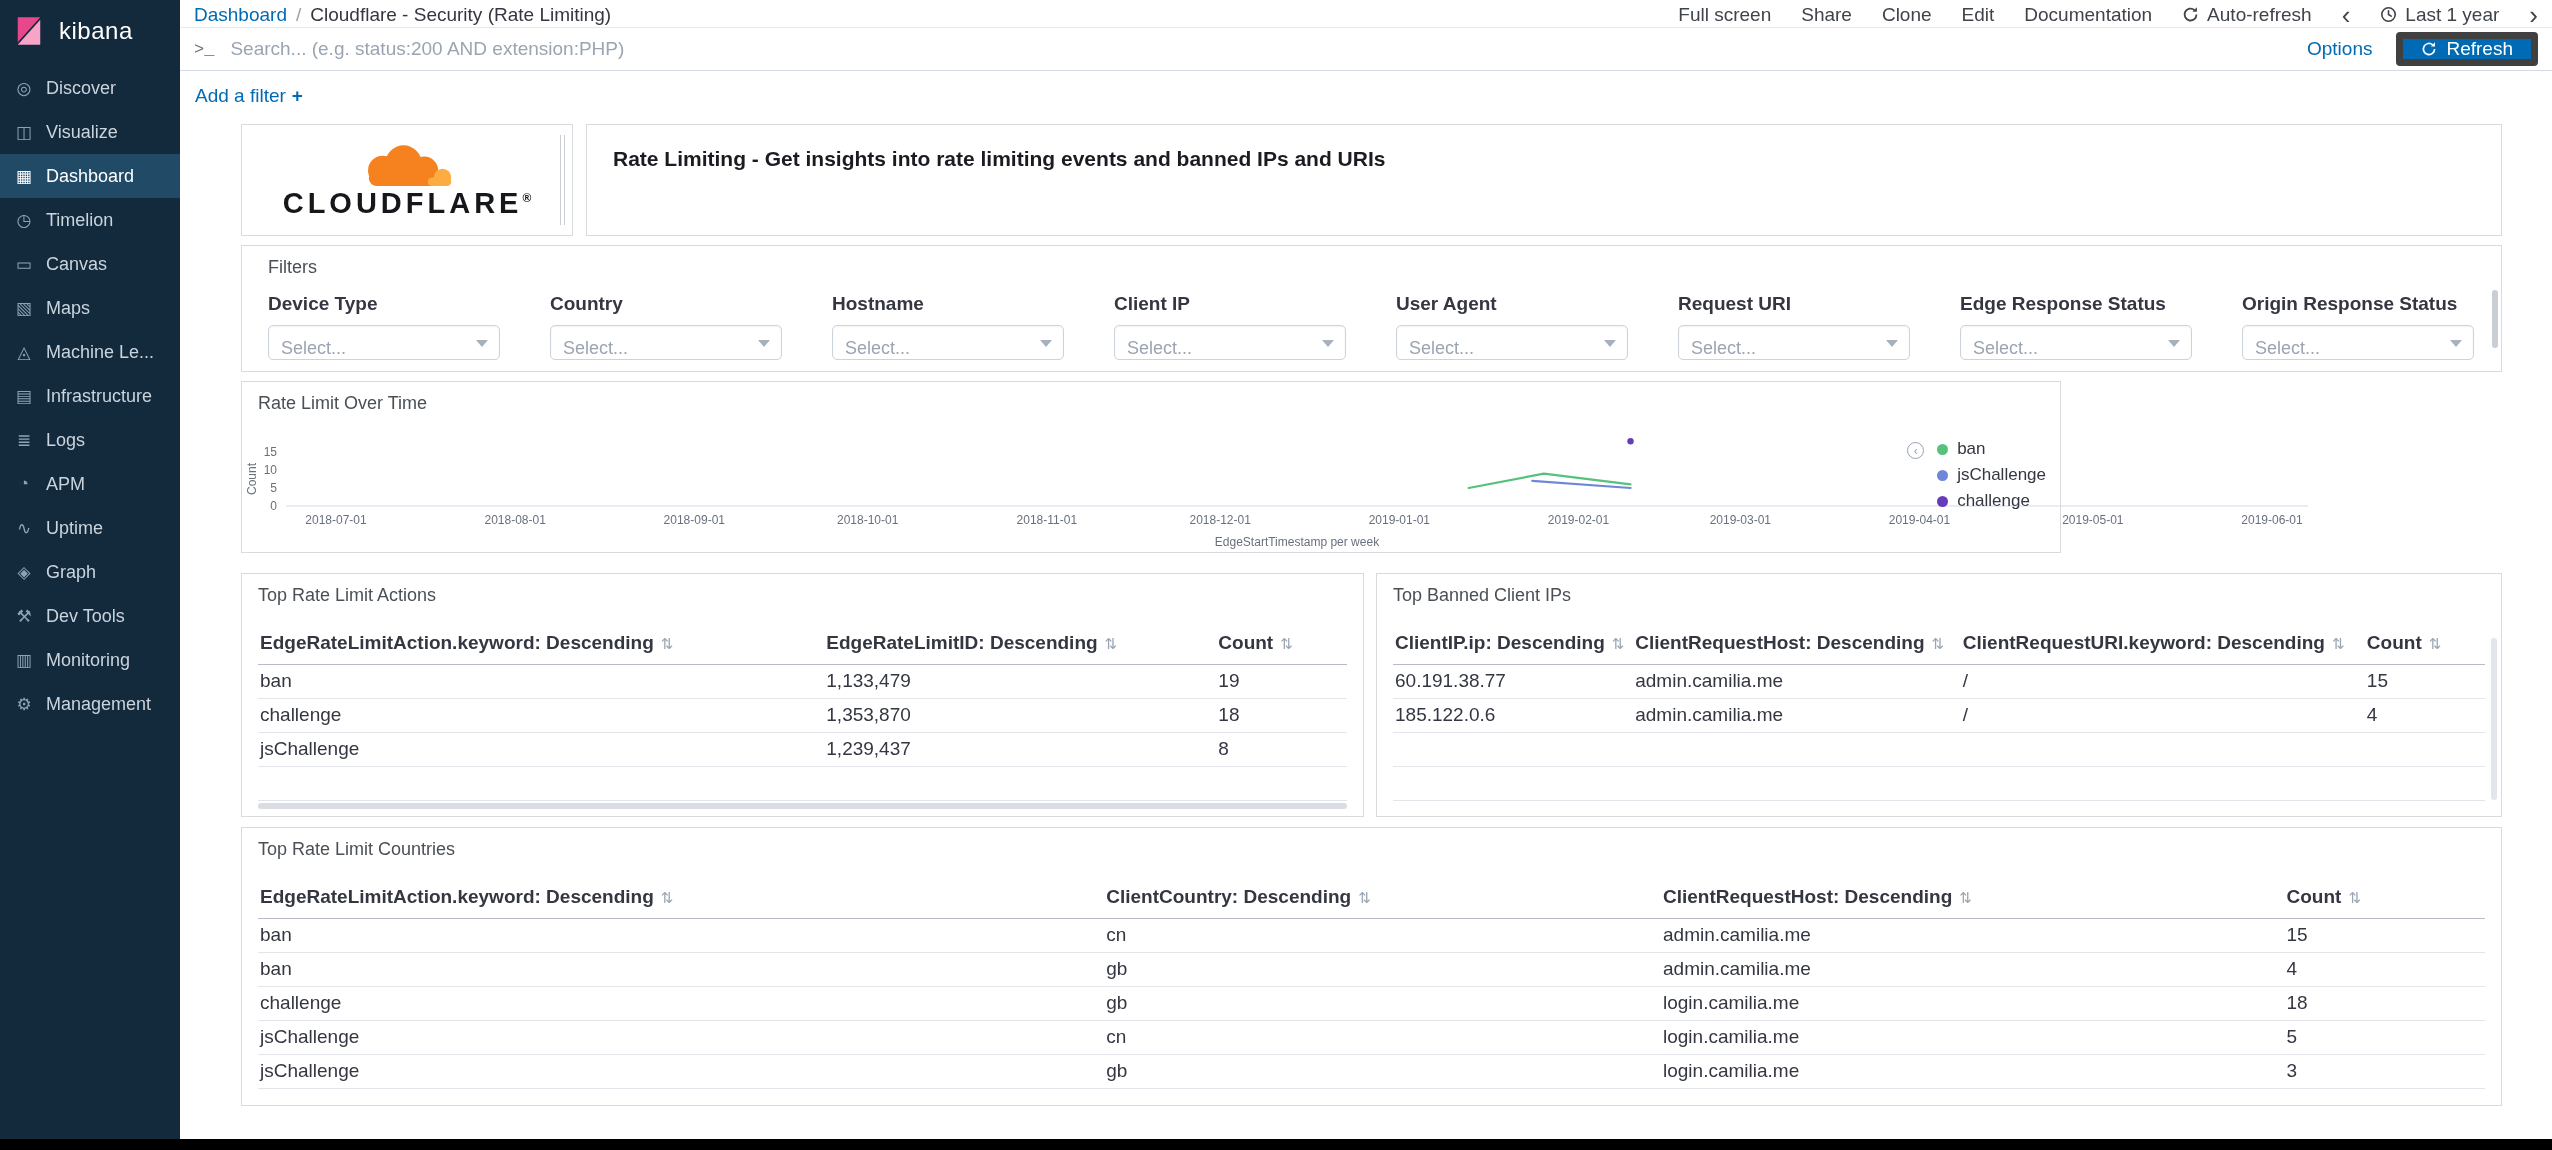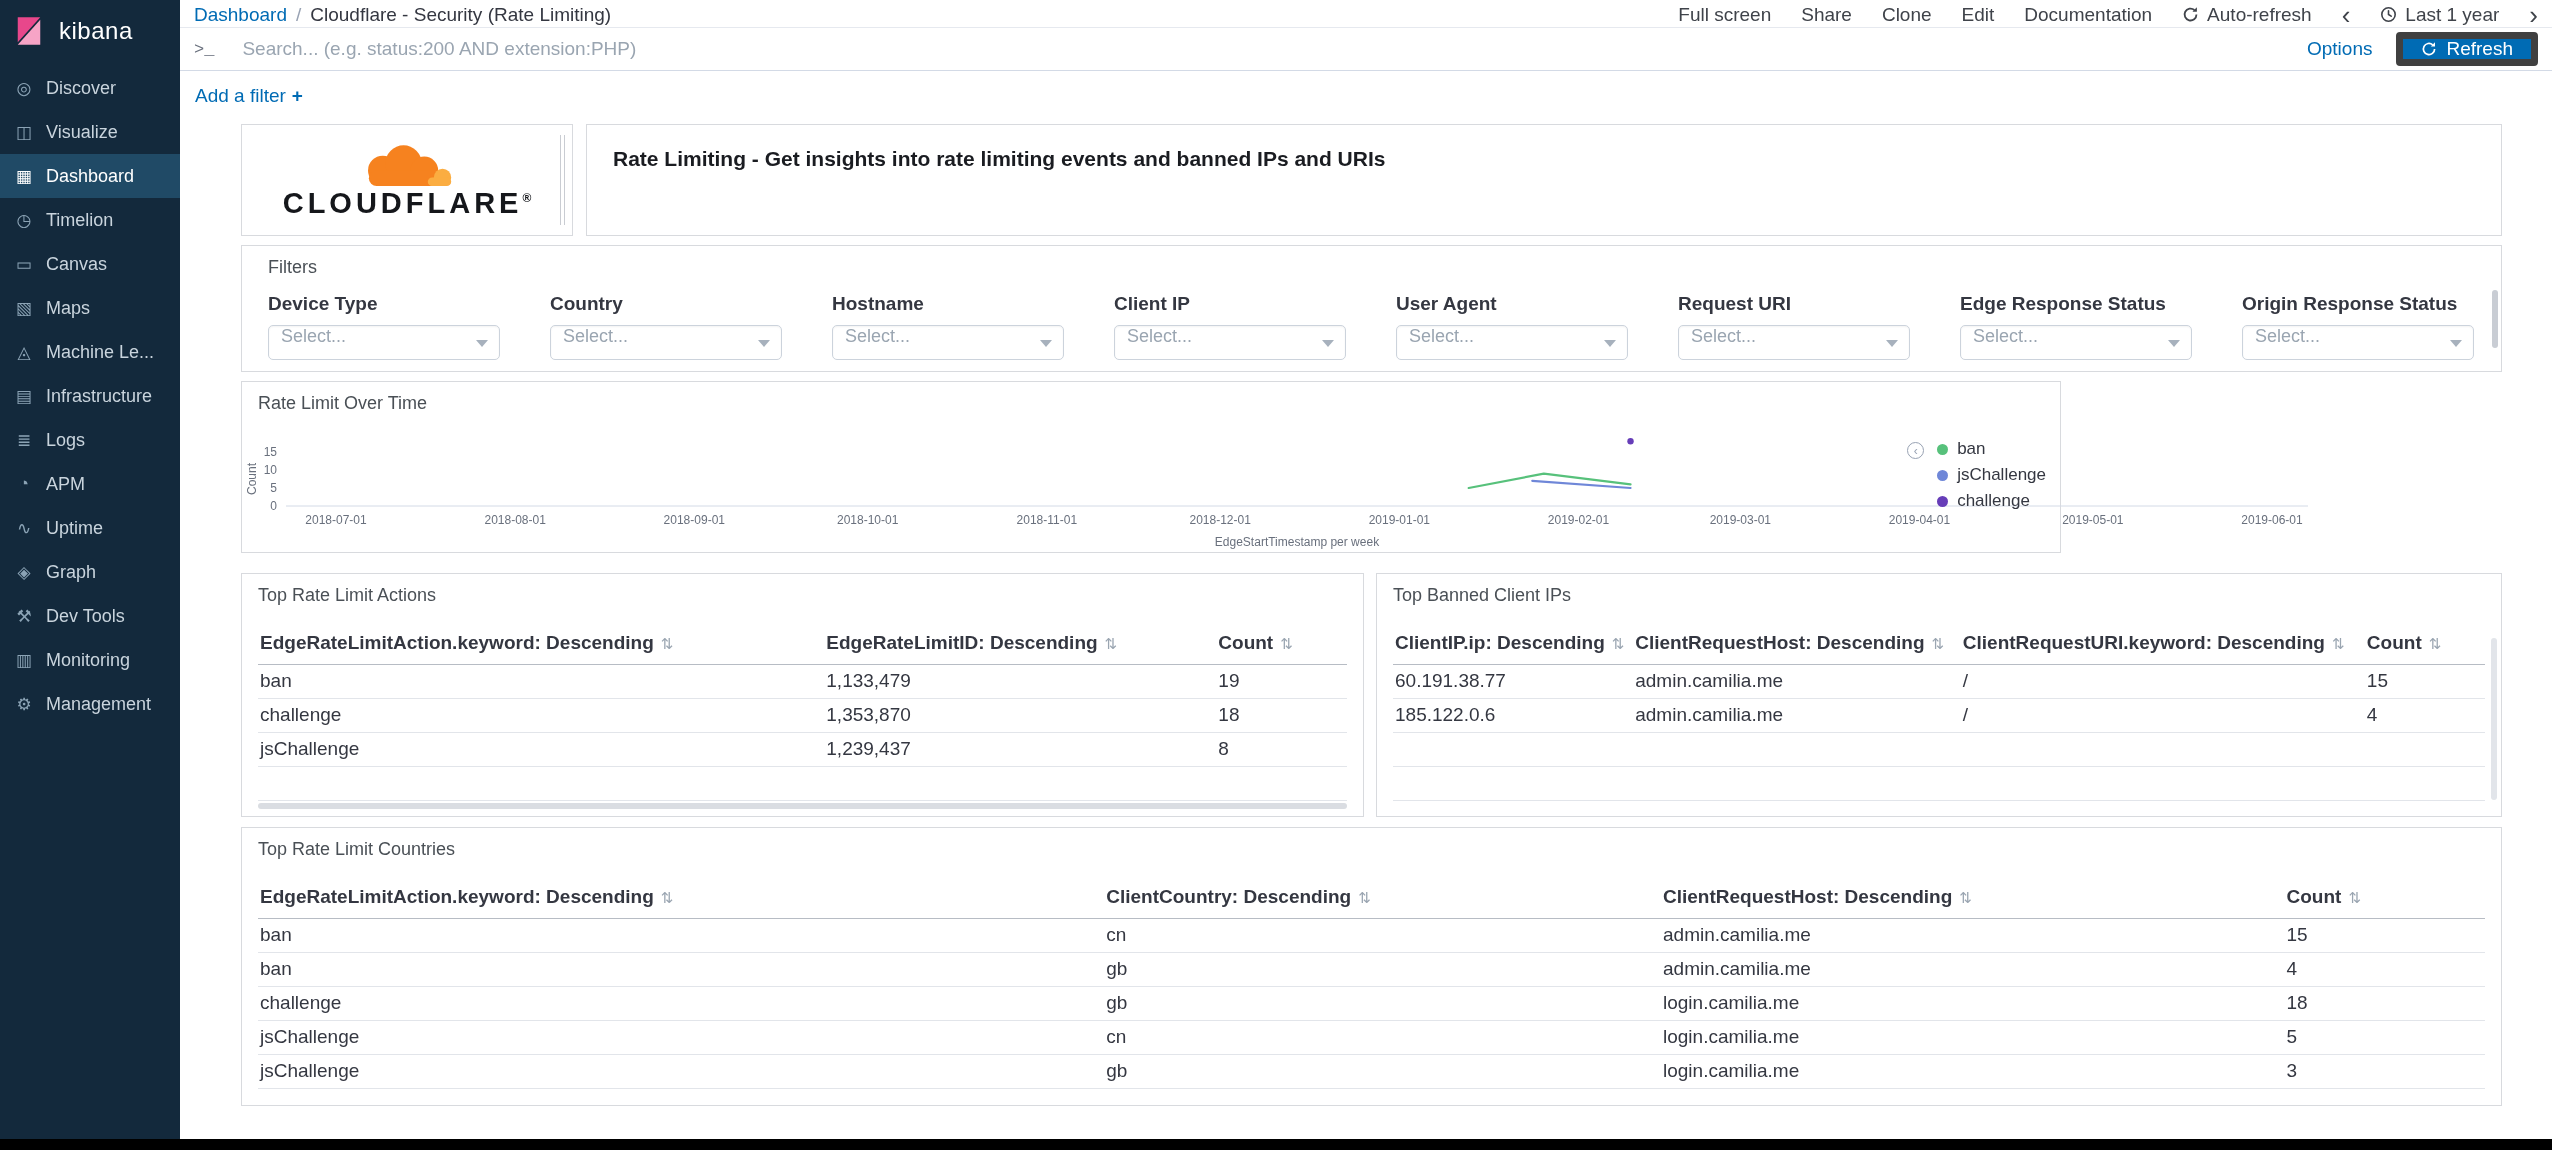--- a/index.html
+++ b/index.html
@@ -27,21 +27,21 @@
   .breadcrumb a { color:#006BB4; text-decoration:none; cursor:pointer; }
   .breadcrumb .sep { color:#98a2b3; margin:0 9px; }
   .breadcrumb .current { color:#343741; }
   .top-menu { display:flex; align-items:center; gap:30px; font-size:19px; color:#3f434a; }
   .top-menu a { color:#3f434a; text-decoration:none; cursor:pointer; display:flex; align-items:center; gap:8px; }
   .top-menu svg { width:17px; height:17px; }
   .chev-btn { font-size:26px; line-height:1; cursor:pointer; color:#3f434a; }
   .search-bar { position:absolute; top:27px; left:0; right:0; height:44px; display:flex; align-items:center;
     border-top:1px solid #e6e9ef; border-bottom:1px solid #d3dae6; padding:0 14px; background:#fff; }
   .prompt { font-family:"Liberation Mono", monospace; color:#69707d; font-size:17px; margin-right:16px; }
-  .search-input { flex:1; border:none; outline:none; font-size:19px; color:#343741; background:transparent;margin-left:12px; }
+  .search-input { flex:1; border:none; outline:none; font-size:19px; color:#343741; background:transparent; }
   .search-input::placeholder { color:#9aa5b1; }
   .options-link { color:#006BB4; font-size:19px; margin-right:24px; cursor:pointer; text-decoration:none; }
   .refresh-btn { display:flex; align-items:center; gap:9px; background:#006BB4; border:7px solid #404040; color:#fff;
     font-size:19px; height:34px; padding:0 18px; border-radius:4px; cursor:pointer; font-family:inherit; }
   .refresh-btn svg { width:16px; height:16px; }
   .filter-bar { position:absolute; top:72px; left:0; right:0; height:47px; display:flex; align-items:center; padding:0 15px; }
   .add-filter { color:#006BB4; font-size:19px; cursor:pointer; text-decoration:none; }
   .add-filter .plus { font-weight:bold; margin-left:6px; }
   
   .content { position:absolute; top:119px; left:61px; width:2261px; bottom:0; }
@@ -53,21 +53,21 @@
   .cf-reg { font-size:12px; vertical-align:super; letter-spacing:0; }
   .logo-scroll { position:absolute; right:7px; top:10px; bottom:10px; width:5px;
     border-left:1px solid #c9ccd2; border-right:1px solid #c9ccd2; }
   #markdown-panel { left:345px; top:5px; width:1916px; height:112px; padding:22px 26px; }
   .md-text { font-size:21px; font-weight:bold; color:#1a1c21; }
   #filters-panel { left:0; top:126px; width:2261px; height:127px; padding:11px 26px; }
   .filters-row { display:flex; gap:50px; margin-top:15px; }
   .filter-field { width:232px; flex:0 0 auto; }
   .filter-field label { display:block; font-size:19px; font-weight:bold; color:#343741; margin-bottom:10px; white-space:nowrap; }
   .select { position:relative; height:35px; border:1px solid #ccd3dc; border-radius:5px; background:#fff;
-    display:flex; align-items:flex-start; padding:0 30px 0 12px; box-shadow:inset 0 1px 2px rgba(0,0,0,.05); cursor:pointer; }
+    display:flex; align-items:flex-end; padding:0 30px 0 12px; box-shadow:inset 0 1px 2px rgba(0,0,0,.05); cursor:pointer; }
   .sel-ph { color:#9aa5b1; font-size:18px; }
   .chev { position:absolute; right:11px; top:14px; width:0; height:0;
     border-left:6px solid transparent; border-right:6px solid transparent; border-top:7px solid #a7b1bd; }
   .v-scroll { position:absolute; right:3px; top:44px; width:6px; height:58px; background:#c9cdd4; border-radius:3px; }
   #chart-panel { left:0; top:262px; width:1820px; height:172px; padding:11px 16px; }
   #chart-svg { position:absolute; left:0; top:36px; width:2261px; height:136px;
     font-family:"Liberation Sans", sans-serif; }
   .legend { position:absolute; right:14px; top:54px; }
   .legend-toggle { position:absolute; left:-30px; top:6px; width:17px; height:17px; border:1px solid #98a2b3;
     border-radius:50%; color:#98a2b3; font-size:12px; display:flex; align-items:center; justify-content:center; cursor:pointer; }

